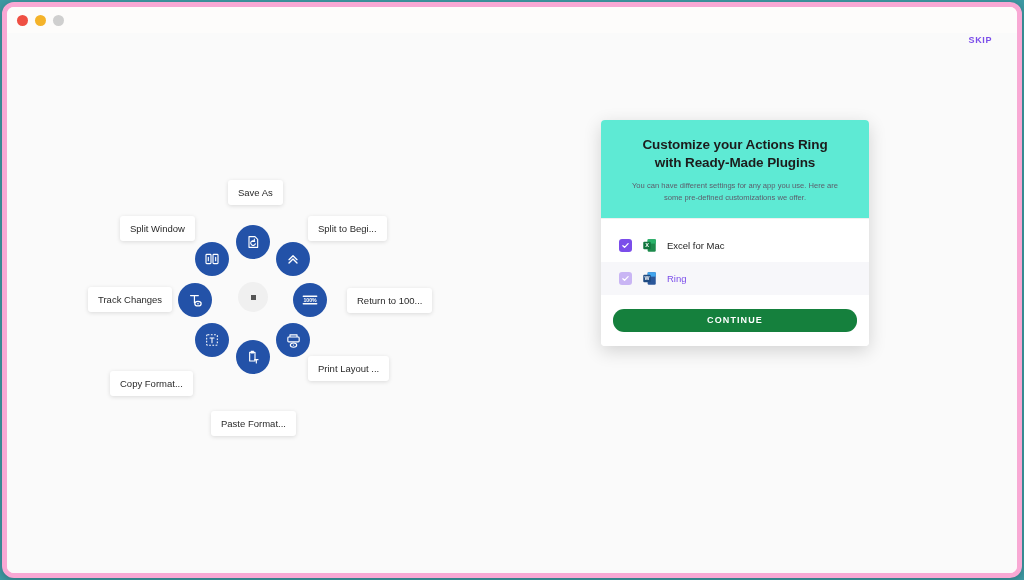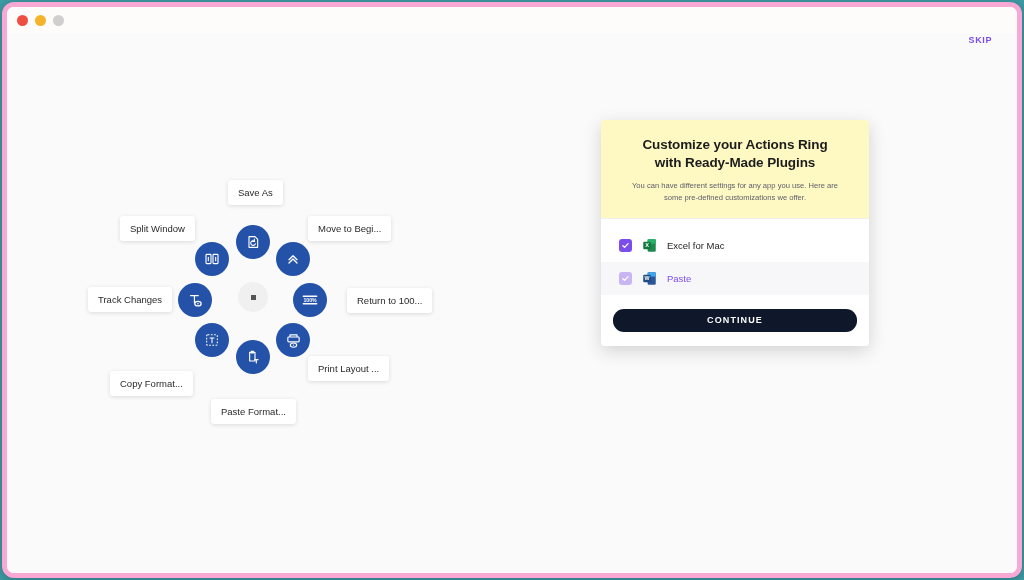--- a/index.html
+++ b/index.html
@@ -97,37 +97,37 @@
   .n-copy      { left: 188px; top: 316px; }
   .n-paste     { left: 229px; top: 333px; }
   .n-print     { left: 269px; top: 316px; }
   .n-return    { left: 286px; top: 276px; }
   .n-move      { left: 269px; top: 235px; }
 
   .c-save   { left: 221px; top: 173px; }
   .c-split  { left: 113px; top: 209px; }
   .c-track  { left: 81px;  top: 280px; }
   .c-copy   { left: 103px; top: 364px; }
-  .c-paste  { left: 204px; top: 392px; }
+  .c-paste  { left: 204px; top: 404px; }
   .c-print  { left: 301px; top: 349px; }
   .c-return { left: 340px; top: 281px; }
   .c-move   { left: 301px; top: 209px; }
 
   
   .card {
     position: absolute;
     left: 594px; top: 113px;
     width: 268px;
     background: #ffffff;
     border-radius: 4px;
     box-shadow: 0 5px 18px rgba(0,0,0,.16);
     overflow: hidden;
   }
   .card-head {
-    background: #fef9c3;
+    background: #5eead4;
     padding: 16px 28px 14px;
     text-align: center;
     border-bottom: 1px solid #f0f0f0;
   }
   .card-title {
     font-size: 13.5px;
     font-weight: bold;
     color: #1c1c1c;
     line-height: 1.35;
     letter-spacing: -.1px;
@@ -170,21 +170,21 @@
     display:flex; align-items:center; justify-content:center;
   }
   .cb.dim { background: #c9b5f4; }
   .cb svg { display:block; }
 
   .appicon { width: 15px; height: 15px; border-radius: 3px; flex:none; position:relative; overflow:hidden;}
 
   .card-foot { padding: 10px 12px 14px; background:#fff; }
   .continue {
     width: 100%; height: 23px;
-    background: #0f172a;
+    background: #15803d;
     border: none; border-radius: 11px;
     color: #fff; font-size: 9px; font-weight: bold;
     letter-spacing: 1.1px;
     font-family: "Liberation Sans", sans-serif;
     cursor: pointer;
   }
 </style>
 </head>
 <body>
 
@@ -268,21 +268,21 @@
         </svg>
       </div>
       <div class="chip c-return">Return to 100...</div>
 
       <div class="node n-move">
         <svg width="16" height="16" viewBox="0 0 24 24" fill="none" stroke="#fff" stroke-width="2" stroke-linecap="round" stroke-linejoin="round">
           <path d="M6 13l6-6 6 6"></path>
           <path d="M6 18l6-6 6 6"></path>
         </svg>
       </div>
-      <div class="chip c-move">Move to Begi...</div>
+      <div class="chip c-move">Split to Begi...</div>
     </div>
 
     <div class="card">
       <div class="card-head">
         <div class="card-title">Customize your Actions Ring with Ready-Made Plugins</div>
         <div class="card-sub">You can have different settings for any app you use. Here are some pre-defined customizations we offer.</div>
       </div>
 
       <div class="card-body">
 
@@ -313,21 +313,21 @@
               </svg>
           </div>
           <span class="appicon">
             <svg width="15" height="15" viewBox="0 0 24 24">
               <rect x="9" y="2" width="13" height="20" rx="2" fill="#2b579a"></rect>
               <rect x="9" y="2" width="13" height="7" fill="#41a5ee"></rect>
               <rect x="2" y="6" width="12" height="12" rx="1.6" fill="#1f4b82"></rect>
               <text x="8" y="15" font-size="8.5" fill="#fff" text-anchor="middle" font-family="Liberation Sans, sans-serif" font-weight="bold">W</text>
             </svg>
           </span>
-          <span class="row-label">Paste</span>
+          <span class="row-label">Ring</span>
         </div>
       </div>
 
       <div class="card-foot">
         <button class="continue">CONTINUE</button>
       </div>
     </div>
 
   </div>
 </div>

